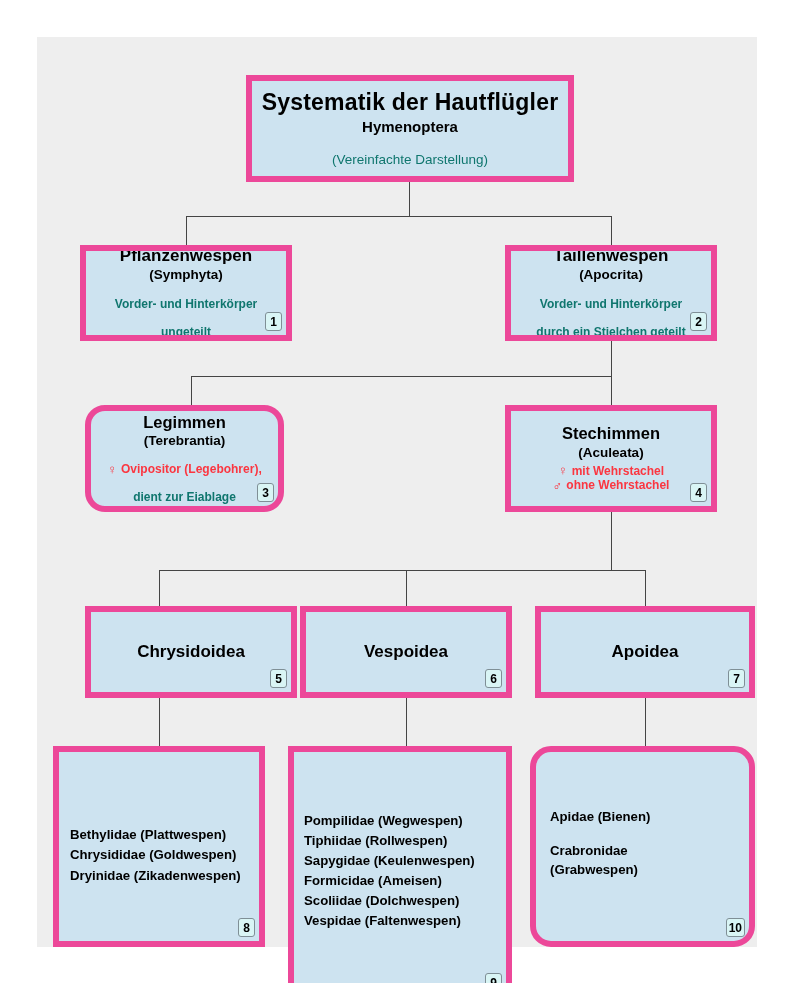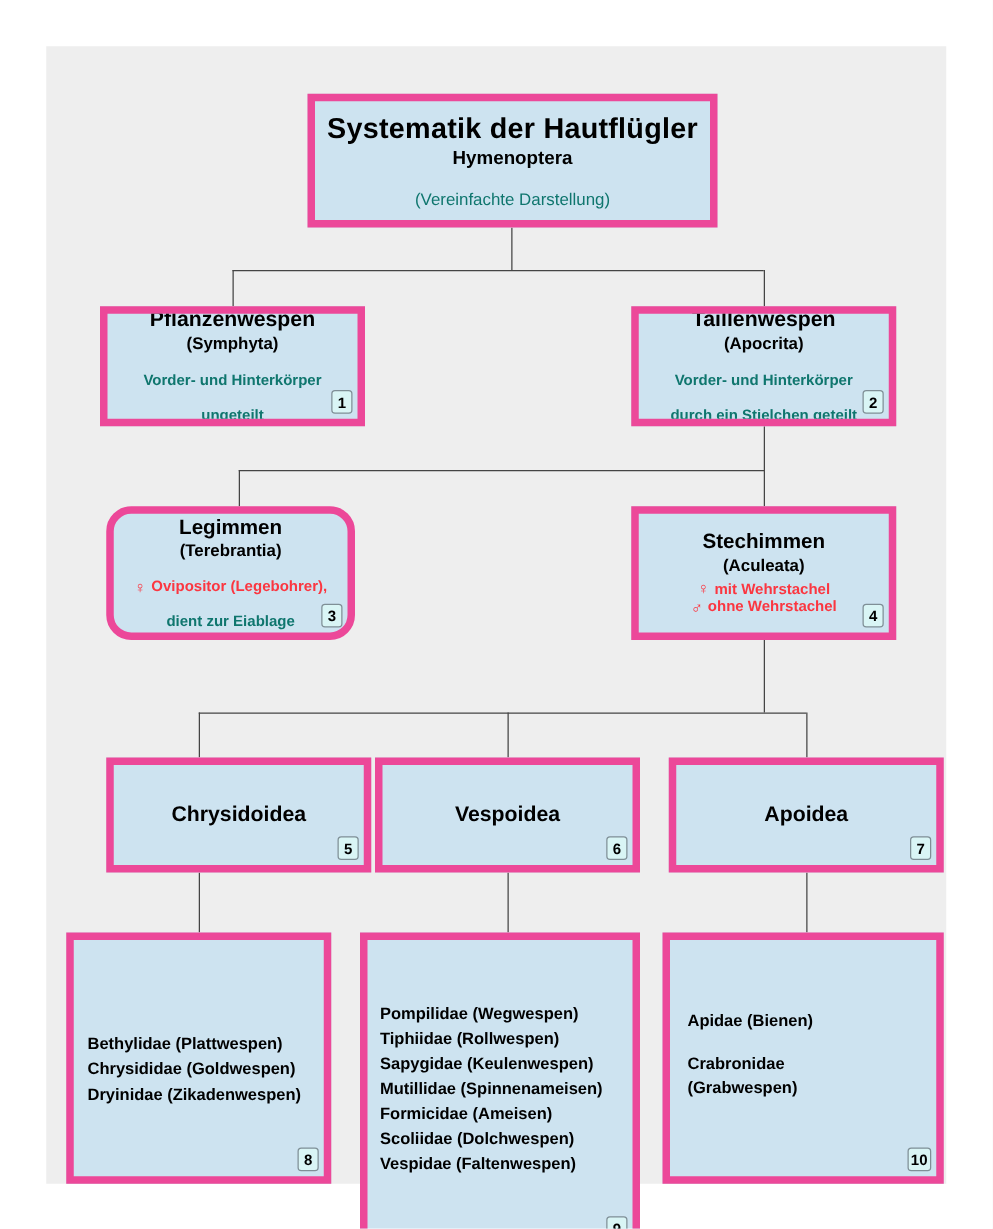--- a/index.html
+++ b/index.html
@@ -110,21 +110,21 @@
   #node-vespoidea    { left: 300px; top: 606px; width: 212px; height: 92px; }
   #node-apoidea      { left: 535px; top: 606px; width: 220px; height: 92px; }
   .lvl4 .title { font-size: 17px; }
 
   
   #node-families-chrysidoidea { left: 53px;  top: 746px; width: 212px; height: 201px;
       align-items: flex-start; justify-content: center; }
   #node-families-vespoidea    { left: 288px; top: 746px; width: 224px; height: 256px;
       align-items: flex-start; justify-content: center; }
   #node-families-apoidea      { left: 530px; top: 746px; width: 225px; height: 201px;
-      align-items: flex-start; justify-content: center; }
+      align-items: flex-start; justify-content: center; border-radius: 21px; }
 
   .famlist {
     text-align: left;
     font-weight: bold;
     font-size: 13.2px;
     line-height: 1.52;
     padding: 0 0 0 14px;
     width: 100%;
     box-sizing: border-box;
   }
@@ -251,21 +251,20 @@
       <div>Dryinidae (Zikadenwespen)</div>
     </div>
     <div class="badge">8</div>
   </div>
 
   <div class="node" id="node-families-vespoidea">
     <div class="famlist">
       <div>Pompilidae (Wegwespen)</div>
       <div>Tiphiidae (Rollwespen)</div>
       <div>Sapygidae (Keulenwespen)</div>
-      <div>Mutillidae (Spinnenameisen)</div>
       <div>Formicidae (Ameisen)</div>
       <div>Scoliidae (Dolchwespen)</div>
       <div>Vespidae (Faltenwespen)</div>
     </div>
     <div class="badge">9</div>
   </div>
 
   <div class="node" id="node-families-apoidea">
     <div class="famlist">
       <div>Apidae (Bienen)</div>

